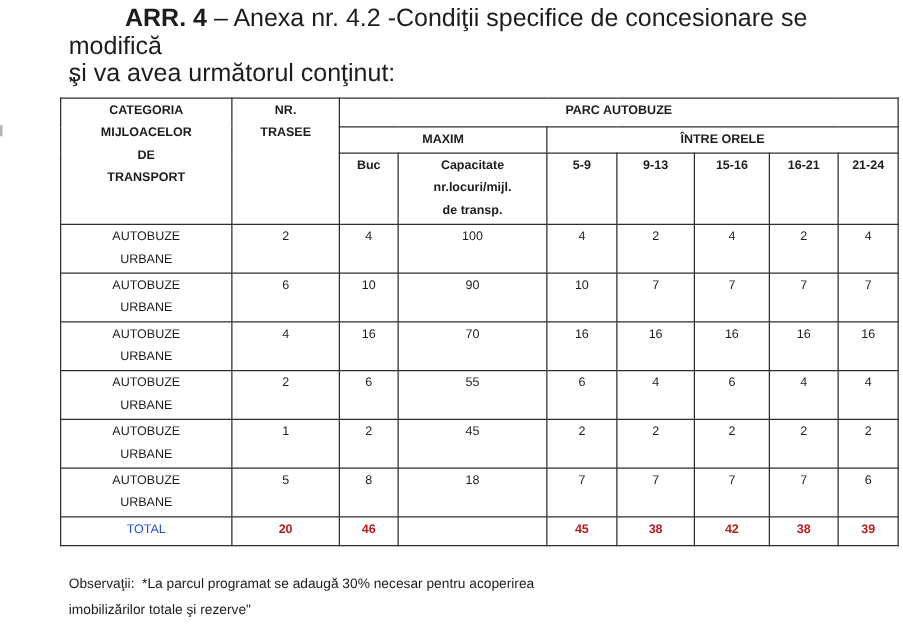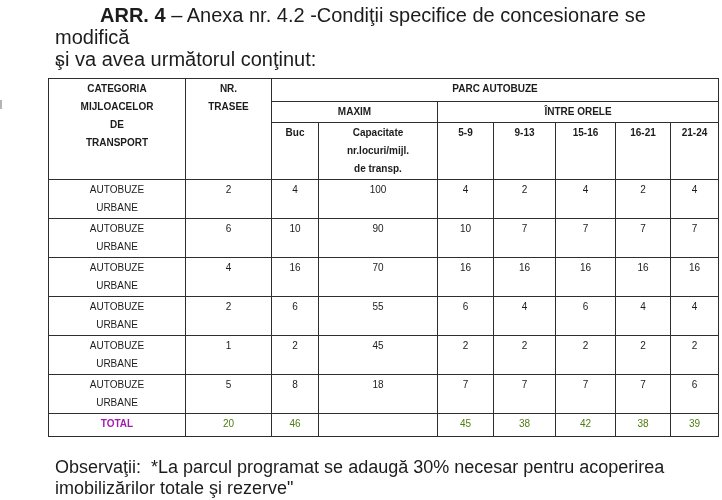--- a/index.html
+++ b/index.html
@@ -65,28 +65,28 @@
   }
   table.doc-table th { font-weight: bold; }
   tr.hrow-a { height: 23px; }
   tr.hrow-b { height: 19px; margin-left: 12px; }
   tr.hrow-c { height: 56px; }
   tr.drow   { height: 37px; padding-left: 12px; }
   tr.trow   { height: 23px; }
   th.span-head { vertical-align: middle; line-height: 17px; }
   th.corner { line-height: 22px; padding-top: 3px; }
   td.num { font-weight: normal; }
-  tr.trow td.total-label { font-weight: bold; color: #a21caf; }
-  tr.trow td.num { font-weight: normal; color: #4d7c0f; }
+  tr.trow td.total-label { font-weight: normal; color: #1d4ed8; }
+  tr.trow td.num { font-weight: bold; color: #b91c1c; }
   .note {
     position: absolute;
     left: 55px;
     top: 457px;
     width: 650px;
-    font-size: 18px;
+    font-size: 11px;
     line-height: 21px;
     white-space: pre-wrap;
     margin: 0;
   }
 </style>
 </head>
 <body>
 
 <div class="page">
 

